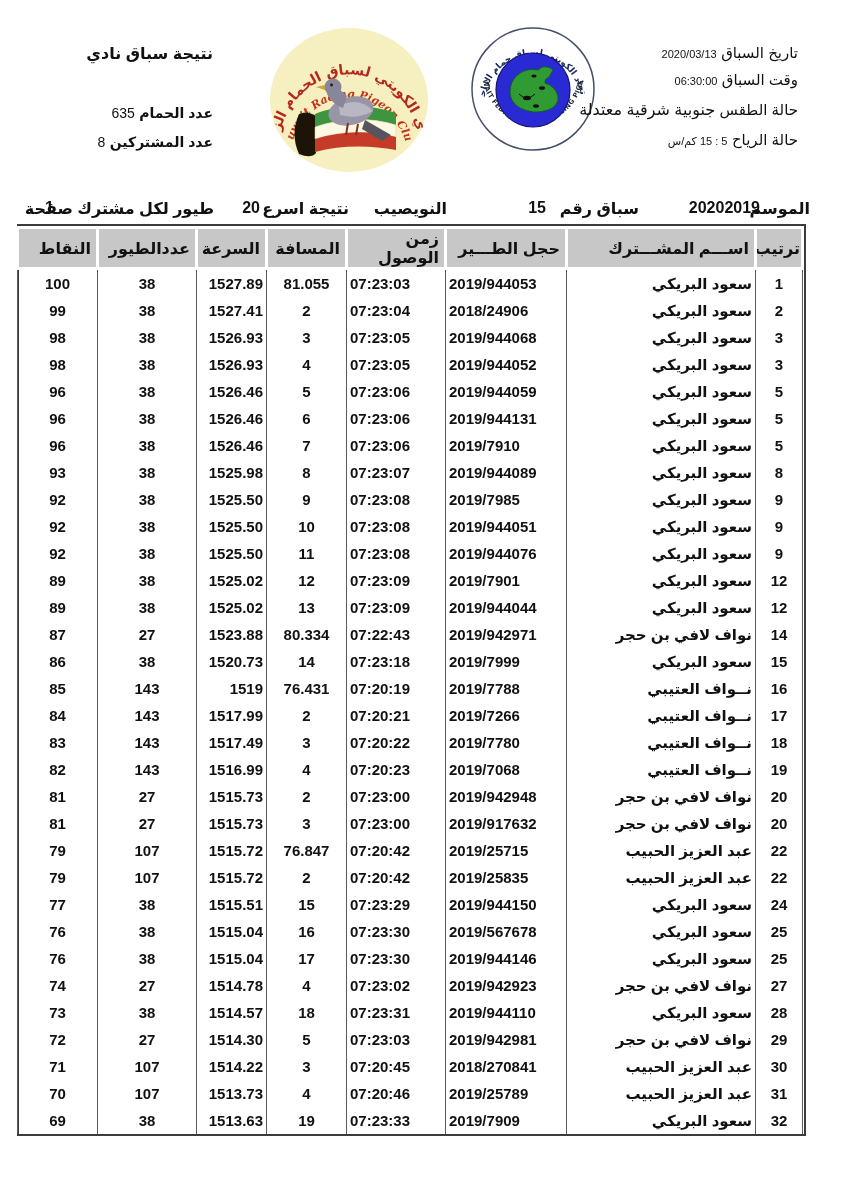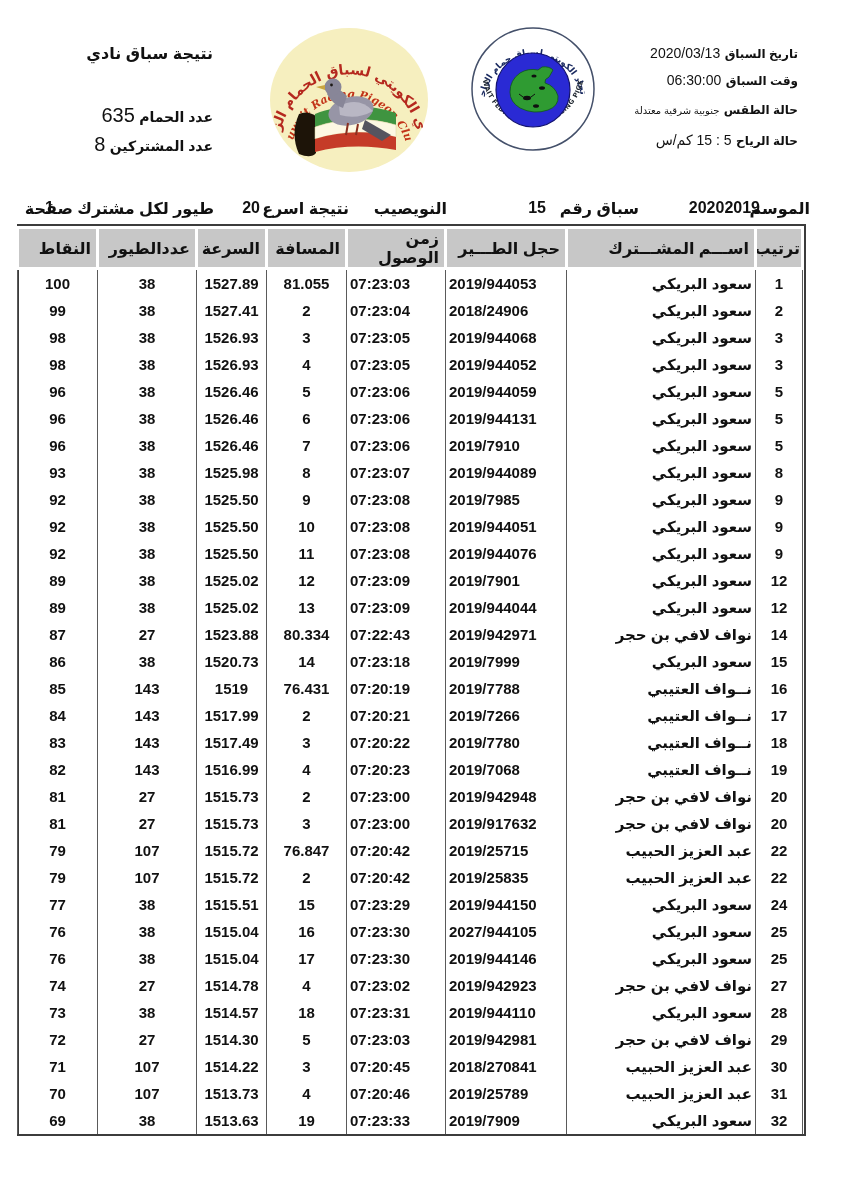--- a/index.html
+++ b/index.html
@@ -2,26 +2,26 @@
 <html dir="rtl" lang="ar"><head>
 <meta charset="utf-8">
 <style>
   html,body{margin:0;padding:0;background:#ffffff;}
   .page{
     position:relative;width:848px;height:1200px;background:#fff;overflow:hidden;
     font-family:"Liberation Sans","DejaVu Sans",sans-serif;direction:rtl;color:#111;padding-left:8px;
   }
   
   .abs{position:absolute;white-space:nowrap;}
-  .info-line .lbl{font-weight:bold;font-size:12px;}
-  .info-line .val{font-size:14px;}
-  .info-line .val-sm{font-size:10px;}
+  .info-line .lbl{font-weight:normal;font-size:15px;}
+  .info-line .val{font-size:11px;}
+  .info-line .val-sm{font-size:16px;}
   .left-title{font-weight:bold;font-size:16px;}
   .left-line .lbl{font-weight:bold;font-size:14px;}
-  .left-line .val{font-size:20px;}
+  .left-line .val{font-size:14px;}
   
   .club-title{top:172px;left:0;width:100%;text-align:center;font-weight:bold;font-size:17px;}
   .season-item{position:absolute;top:0;font-weight:bold;font-size:16px;white-space:nowrap;}
   
   .tbl-wrap{position:absolute;top:224px;left:25px;width:785px;border:2px solid #3c3c3c;}
   table.results{table-layout:fixed;border-collapse:collapse;width:785px;}
   table.results thead th{
     background:#c7c7c7;border:3px solid #ffffff;height:34px;
     font-weight:bold;font-size:16px;text-align:right;padding:0 5px;overflow:hidden;
   }
@@ -29,21 +29,21 @@
   table.results thead tr{border-bottom:1px solid #555;}
   table.results tbody td{
     height:27px;font-weight:bold;font-size:15px;padding:0 3px;overflow:hidden;
     border-right:1px solid #5a5a5a;border-left:1px solid #5a5a5a;white-space:nowrap;
   }
   td.c-rank{text-align:center;}
   td.c-name{text-align:right;padding-right:6px;margin-top:16px;}
   td.c-ring{text-align:left;padding-left:3px;direction:ltr;}
   td.c-time{text-align:left;padding-left:3px;direction:ltr;}
   td.c-dist{text-align:center;direction:ltr;}
-  td.c-speed{text-align:center;padding-left:3px;direction:ltr;}
+  td.c-speed{text-align:right;padding-left:3px;direction:ltr;}
   td.c-birds{text-align:center;}
   td.c-points{text-align:center;}
 </style>
 </head>
 <body>
 
 <div class="page">
 
   <div class="abs left-title" style="top:44px;right:635px;">نتيجة سباق نادي</div>
   <div class="abs left-line" style="top:104px;right:635px;">
@@ -403,21 +403,21 @@
             <td class="c-ring">2019/944150</td>
             <td class="c-time">07:23:29</td>
             <td class="c-dist">15</td>
             <td class="c-speed">1515.51</td>
             <td class="c-birds">38</td>
             <td class="c-points">77</td>
           </tr>
           <tr>
             <td class="c-rank">25</td>
             <td class="c-name">سعود البريكي</td>
-            <td class="c-ring">2027/944105</td>
+            <td class="c-ring">2019/567678</td>
             <td class="c-time">07:23:30</td>
             <td class="c-dist">16</td>
             <td class="c-speed">1515.04</td>
             <td class="c-birds">38</td>
             <td class="c-points">76</td>
           </tr>
           <tr>
             <td class="c-rank">25</td>
             <td class="c-name">سعود البريكي</td>
             <td class="c-ring">2019/944146</td>

